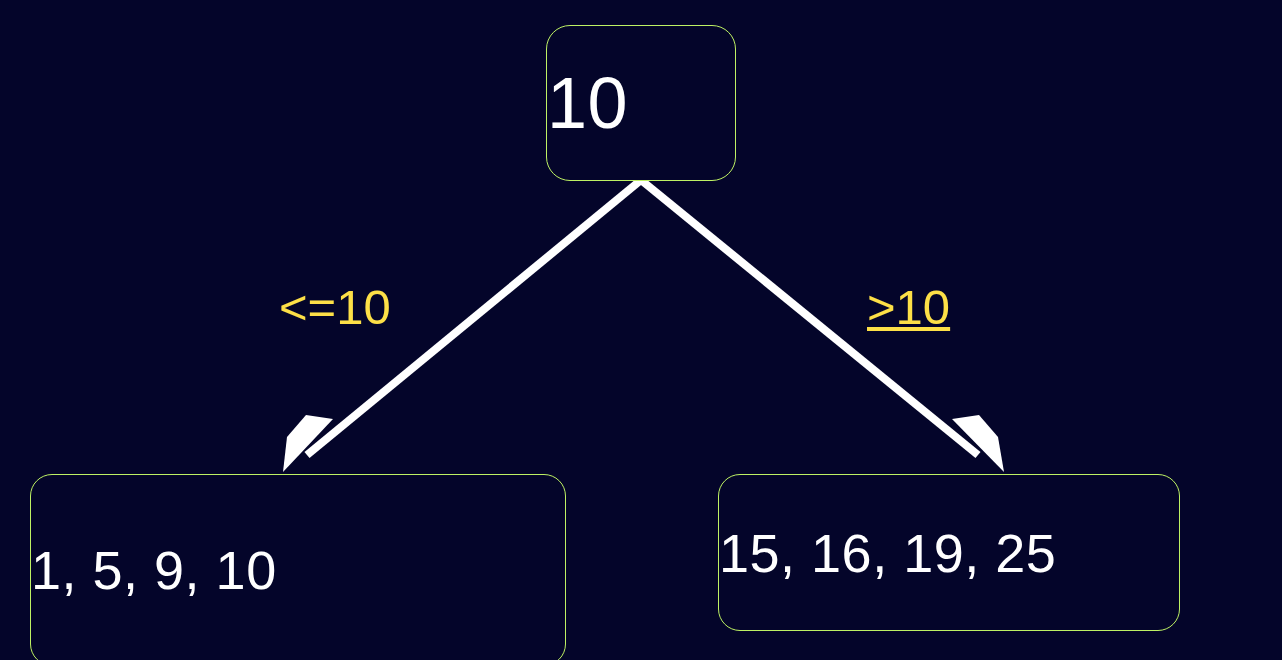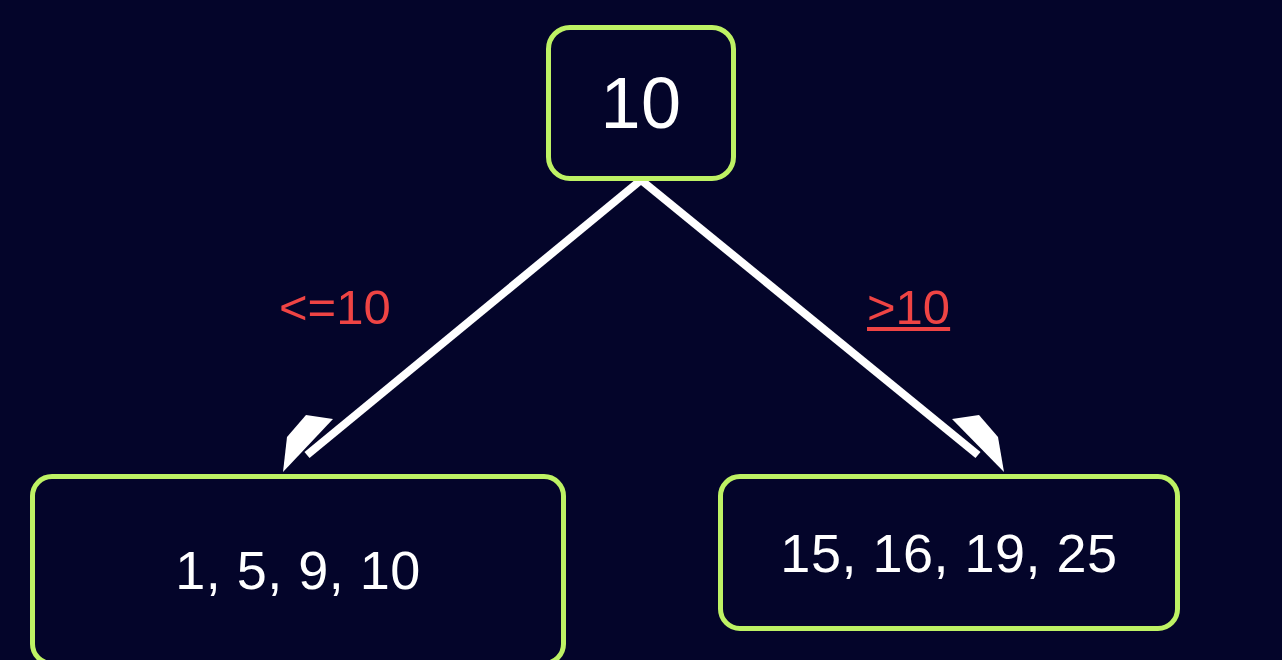--- a/index.html
+++ b/index.html
@@ -23,26 +23,26 @@
   #edge-layer {
     position: absolute;
     top: 0;
     left: 0;
     width: 1282px;
     height: 660px;
   }
   .tree-node {
     position: absolute;
     box-sizing: border-box;
-    border: 5px solid #bef264;
+    border: 1px solid #bef264;
     border-radius: 22px;
     background: #04052a;
     display: flex;
     align-items: center;
-    justify-content: center;
+    justify-content: flex-start;
     z-index: 2;
   }
   .node-label {
     color: #ffffff;
     font-family: "Liberation Sans", sans-serif;
     font-weight: 400;
     line-height: 1;
     white-space: nowrap;
     letter-spacing: 0.5px;
   }
@@ -67,21 +67,21 @@
     top: 474px;
     width: 462px;
     height: 157px;
   }
   #node-left .node-label,
   #node-right .node-label {
     font-size: 54px;
   }
   .edge-label {
     position: absolute;
-    color: #ef4444;
+    color: #fde047;
     font-family: "Liberation Sans", sans-serif;
     font-size: 49px;
     line-height: 1;
     white-space: nowrap;
     z-index: 3;
   }
   #edge-label-left {
     left: 279px;
     top: 283px;
   }

